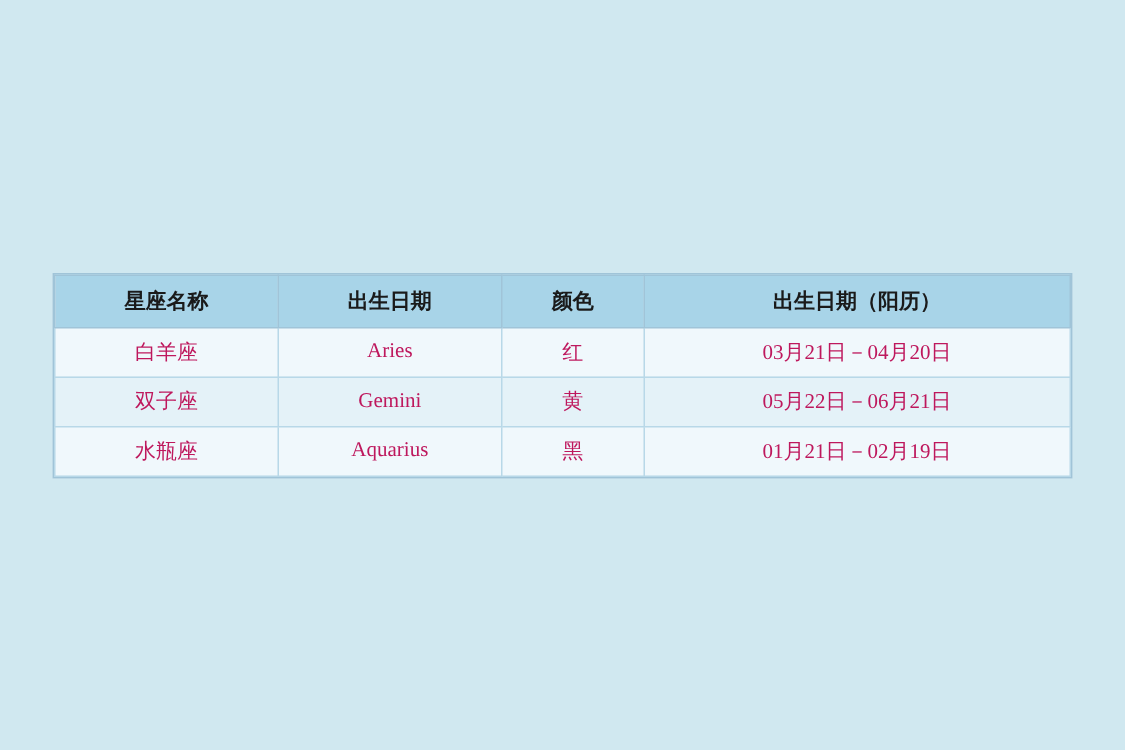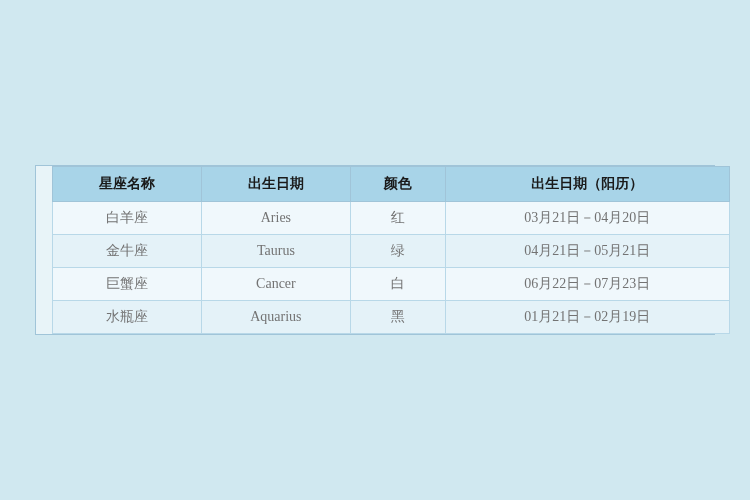--- a/index.html
+++ b/index.html
@@ -14,21 +14,20 @@
       font-size: 14px;
     }
     .table-container {
       background-color: #e8f4f8;
       border: 1px solid #a0c4d8;
       width: 680px;
     }
     table {
       width: 100%;
       border-collapse: collapse;
-      margin-left: 16px;
     }
     thead tr {
       background-color: #a8d4e8;
     }
     thead th {
       padding: 8px 10px;
       border: 1px solid #a0c4d8;
       text-align: center;
       font-weight: bold;
       color: #1a1a1a;
@@ -37,21 +36,21 @@
     tbody tr {
       background-color: #f0f8fc;
     }
     tbody tr:nth-child(even) {
       background-color: #e4f2f8;
     }
     tbody td {
       padding: 7px 10px;
       border: 1px solid #b8d8e8;
       text-align: center;
-      color: #737373;
+      color: #be185d;
       font-size: 14px;
     }
   </style>
 </head>
 <body>
 
 <div class="table-container">
   <table>
     <thead>
       <tr>
@@ -62,30 +61,24 @@
       </tr>
     </thead>
     <tbody id="table-body">
     <tr>
           <td>白羊座</td>
           <td>Aries</td>
           <td>红</td>
           <td>03月21日－04月20日</td>
         </tr>
         <tr>
-          <td>金牛座</td>
-          <td>Taurus</td>
-          <td>绿</td>
-          <td>04月21日－05月21日</td>
-        </tr>
-        <tr>
-          <td>巨蟹座</td>
-          <td>Cancer</td>
-          <td>白</td>
-          <td>06月22日－07月23日</td>
+          <td>双子座</td>
+          <td>Gemini</td>
+          <td>黄</td>
+          <td>05月22日－06月21日</td>
         </tr>
         <tr>
           <td>水瓶座</td>
           <td>Aquarius</td>
           <td>黑</td>
           <td>01月21日－02月19日</td>
         </tr>
       </tbody>
   </table>
 </div>

